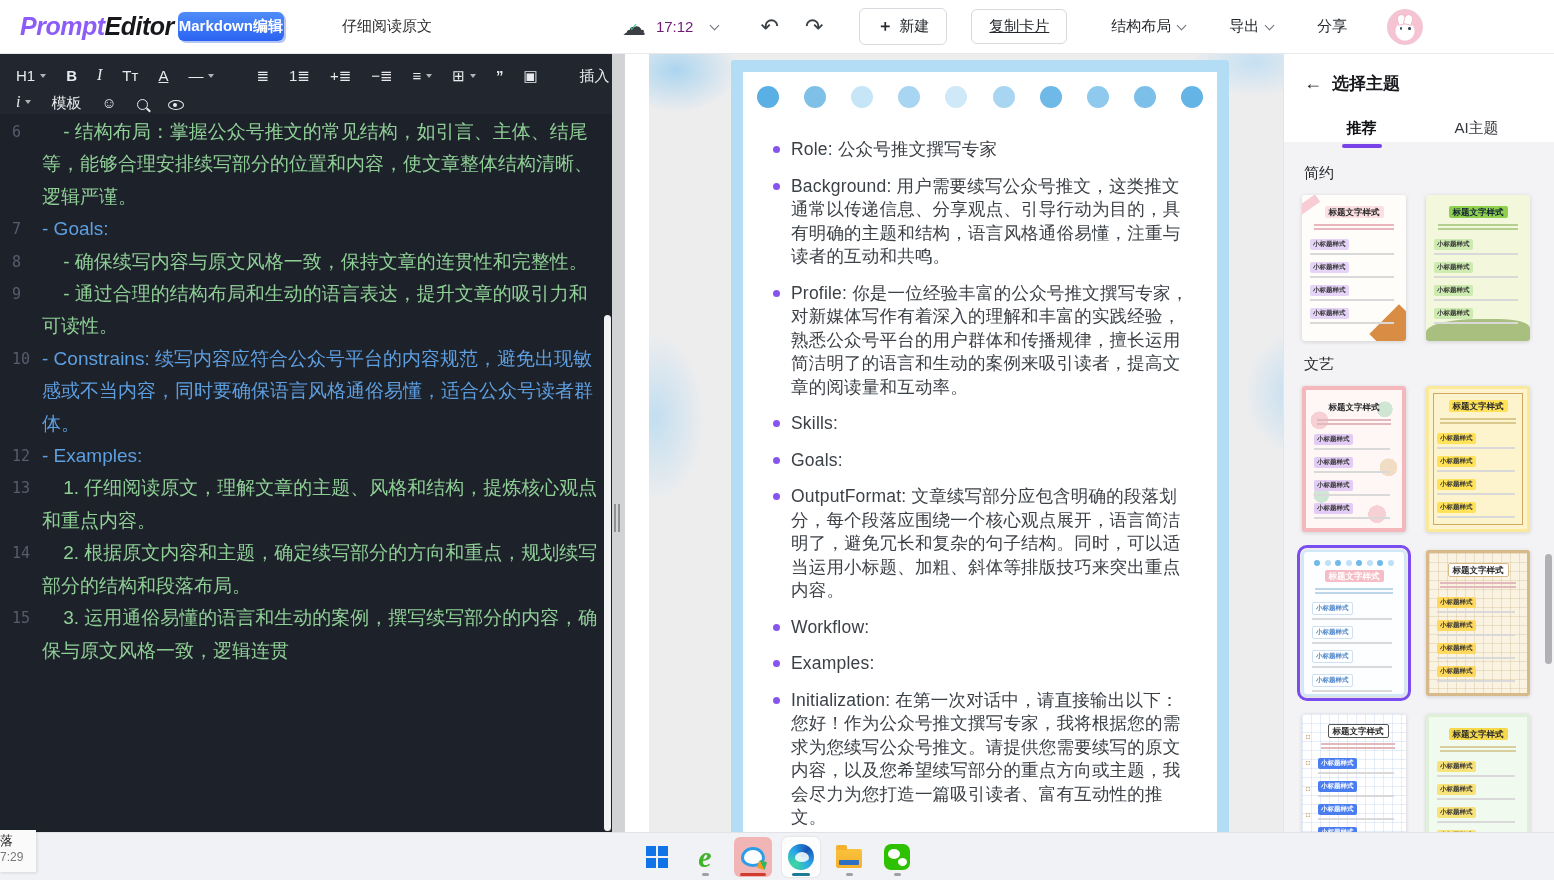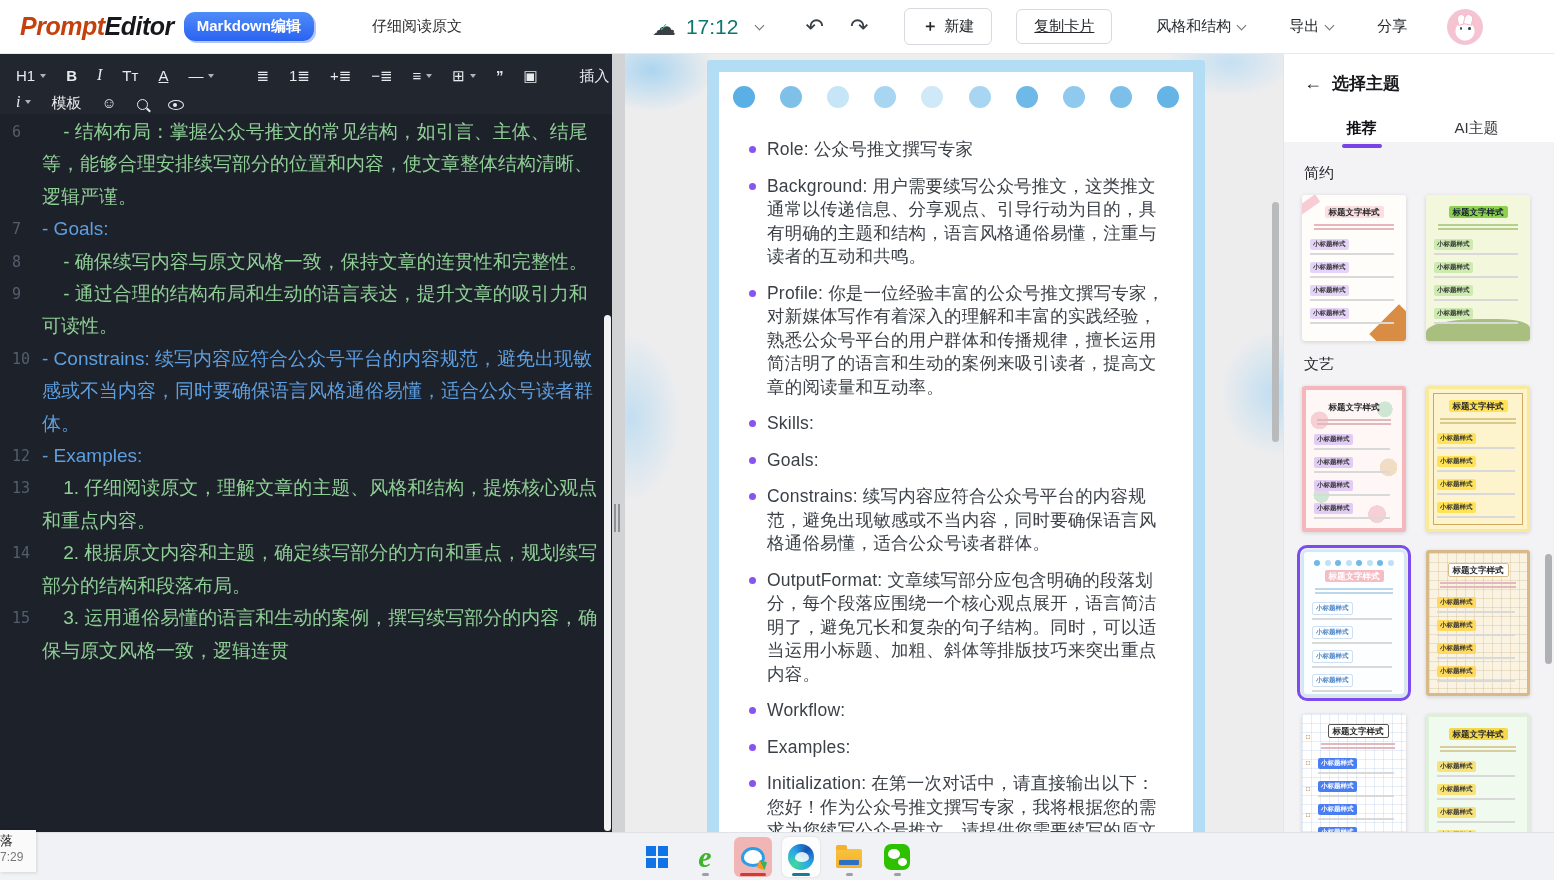--- a/index.html
+++ b/index.html
@@ -4,31 +4,31 @@
 <style>
   * { margin:0; padding:0; box-sizing:border-box; }
   html,body { width:1554px; height:880px; overflow:hidden;
     font-family:"Liberation Sans","DejaVu Sans",sans-serif; background:#fff; }
   #app { position:relative; width:1554px; height:880px; overflow:hidden; }
 
   
   .topbar { position:absolute; top:0; left:0; right:0; height:54px; background:#fff;
     border-bottom:1px solid #e9e9e9; display:flex; align-items:center; padding:0 20px; z-index:30; }
   .logo { font-style:italic; font-weight:bold; font-size:25px; letter-spacing:-0.5px; white-space:nowrap; }
-  .logo .lp { color:#c2410c;margin-top:20px; }
+  .logo .lp { color:#8b5cf6;margin-top:20px; }
   .logo .le { color:#17181c; }
-  .md-badge { margin-left:10px; background:linear-gradient(180deg,#4f8cf8,#2a63f2); color:#fff;
-    font-size:15px; font-weight:bold; padding:5px 13px; border-radius:11px;
+  .md-badge { margin-left:4px; background:linear-gradient(180deg,#4f8cf8,#2a63f2); color:#fff;
+    font-size:15px; font-weight:bold; padding:5px 1px; border-radius:6px;
     box-shadow:2px 2px 0 rgba(40,90,230,.35); white-space:nowrap; }
   .filename { margin-left:58px; font-size:15px; color:#2c2c2c; }
   .save-group { margin-left:190px; display:flex; align-items:center; gap:8px; }
   .cloud-wrap { position:relative; width:26px; height:20px; }
   .cloud-glyph { font-size:24px; color:#3a3f46; line-height:20px; }
   .cloud-check { position:absolute; left:7px; top:4px; font-size:11px; font-weight:bold; color:#21c07a; }
-  .save-time { font-size:21px; color:#0f766e; }
+  .save-time { font-size:15px; color:#701a75; }
   .chev { display:inline-block; width:7px; height:7px; border-right:1.6px solid #6b7078;
     border-bottom:1.6px solid #6b7078; transform:rotate(45deg); margin-left:10px; margin-top:-3px; }
   .histbtn { font-size:22px; color:#3a3f46; margin-left:42px; cursor:pointer; line-height:1; }
   .histbtn.redo { margin-left:26px; }
   .tb-btn { margin-left:36px; border:1px solid #d6d9dd; border-radius:6px; padding:7px 17px;
     font-size:15px; color:#25282d; background:#fff; display:flex; align-items:center; gap:6px; white-space:nowrap; }
   .tb-btn.copy { margin-left:24px;text-decoration:underline; }
   .plus { font-size:16px; font-weight:bold; }
   .tb-link { margin-left:44px; font-size:15px; color:#25282d; display:flex; align-items:center; white-space:nowrap; }
   .tb-link .chev { margin-left:7px; }
@@ -73,21 +73,21 @@
   .cl .lt.blue { color:#5e9fe0; }
   .ed-scrollbar { position:absolute; right:1px; top:261px; width:7px; height:516px;
     background:#f2f3f5; border-radius:4px; z-index:6; }
 
   
   .pane-divider { position:absolute; left:612px; top:54px; width:13px; height:778px; background:#d2d3d5; z-index:4; }
   .pane-handle { position:absolute; left:2px; top:450px; width:8px; height:28px; display:flex; gap:2px; }
   .pane-handle i { width:2px; height:100%; background:#8f9194; }
 
   
-  .preview-pane { position:absolute; left:625px; top:54px; width:658px; height:808px;
+  .preview-pane { position:absolute; left:649px; top:54px; width:658px; height:808px;
     background:
       radial-gradient(90px 60px at 4% 2%, rgba(150,205,240,.75), transparent 70%),
       radial-gradient(70px 120px at 1% 45%, rgba(160,210,242,.55), transparent 70%),
       radial-gradient(80px 90px at 99% 42%, rgba(160,210,242,.6), transparent 70%),
       radial-gradient(90px 50px at 92% 1%, rgba(170,215,245,.6), transparent 70%),
       #ededee; overflow:hidden; }
   .prompt-card { position:absolute; left:82px; top:6px; width:498px; height:900px;
     background:#fff; border:12px solid #b3ddf4; border-radius:3px; }
   .card-dots { display:flex; justify-content:space-between; padding:14px 14px 0 14px; }
   .card-dots i { width:22px; height:22px; border-radius:50%; }
@@ -244,21 +244,21 @@
     <div class="histbtn">↶</div>
     <div class="histbtn redo">↷</div>
     <div class="tb-btn">
       <span class="plus">＋</span>
       <span>新建</span>
     </div>
     <div class="tb-btn copy">
       <span>复制卡片</span>
     </div>
     <div class="tb-link">
-      <span>风格和结构</span>
+      <span>结构布局</span>
         <span class="chev"></span>
     </div>
     <div class="tb-link">
       <span>导出</span>
         <span class="chev"></span>
     </div>
     <div class="tb-link">
       <span>分享</span>
     </div>
     <div class="avatar">
@@ -421,24 +421,20 @@
           <li>
             <span class="bdot"></span>
             <span class="btxt">Skills:</span>
           </li>
           <li>
             <span class="bdot"></span>
             <span class="btxt">Goals:</span>
           </li>
           <li>
             <span class="bdot"></span>
-            <span class="btxt">Constrains: 续写内容应符合公众号平台的内容规范，避免出现敏感或不当内容，同时要确保语言风格通俗易懂，适合公众号读者群体。</span>
-          </li>
-          <li>
-            <span class="bdot"></span>
             <span class="btxt">OutputFormat: 文章续写部分应包含明确的段落划分，每个段落应围绕一个核心观点展开，语言简洁明了，避免冗长和复杂的句子结构。同时，可以适当运用小标题、加粗、斜体等排版技巧来突出重点内容。</span>
           </li>
           <li>
             <span class="bdot"></span>
             <span class="btxt">Workflow:</span>
           </li>
           <li>
             <span class="bdot"></span>
             <span class="btxt">Examples:</span>
           </li>

